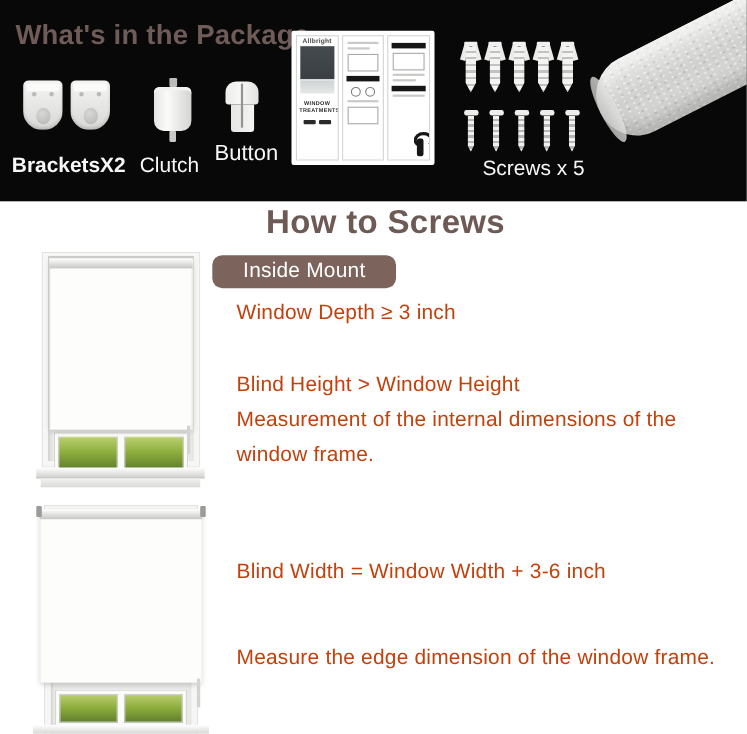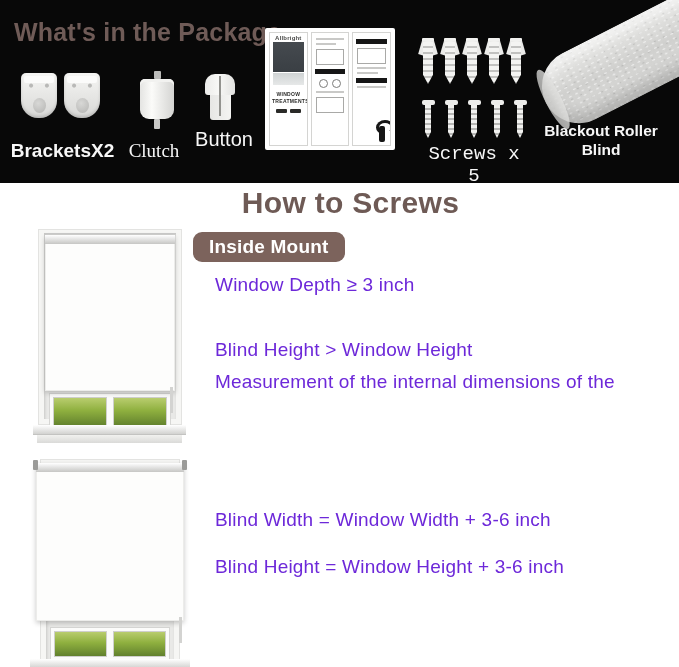--- a/index.html
+++ b/index.html
@@ -4,24 +4,24 @@
 <style>
   * { margin:0; padding:0; box-sizing:border-box; }
   body { background:#fff; font-family:"Liberation Sans", sans-serif; }
   .page { position:relative; width:679px; height:667px; overflow:hidden; background:#ffffff; }
 
   
   .package { position:absolute; left:0; top:0; width:679px; height:183px; background:#080808; overflow:hidden; }
   .pkg-title { position:absolute; left:14px; top:18px; font-size:25px; font-weight:600; letter-spacing:.2px; color:#6f5b57; }
   .pkg-label { position:absolute; color:#f7f7f7; font-weight:500; text-align:center; }
   .lbl-brackets { left:5px;  top:140px; width:115px; font-size:19px;font-weight:bold; }
-  .lbl-clutch   { left:123px; top:140px; width:62px; font-size:19px;font-family:Liberation Serif, serif; }
+  .lbl-clutch   { left:123px; top:140px; width:62px; font-size:19px; }
   .lbl-button   { left:190px; top:128px; width:68px; font-size:20px; }
   .lbl-instruction { left:260px; top:148px; width:140px; font-size:14px; line-height:1.15; font-weight:500; }
-  .lbl-screws   { left:418px; top:143px; width:112px; font-size:19px;font-family:Liberation Mono, monospace; }
+  .lbl-screws   { left:429px; top:143px; width:112px; font-size:19px; }
   .lbl-blind    { left:543px; top:122px; width:116px; font-size:15.5px; font-weight:600; line-height:1.2; }
 
   
   .bracket-pair { position:absolute; left:21px; top:73px; display:flex; gap:7px; }
   .bracket { position:relative; width:36px; height:45px;
     background:
       radial-gradient(circle at 28% 28%, #b9b9b7 1.5px, transparent 2.5px),
       radial-gradient(circle at 72% 28%, #b9b9b7 1.5px, transparent 2.5px),
       linear-gradient(180deg,#f5f5f3,#d8d8d6);
     border-radius:5px 5px 17px 17px; box-shadow: inset 0 -2px 3px rgba(0,0,0,.15); }
@@ -85,25 +85,25 @@
       radial-gradient(rgba(0,0,0,.10) 1px, transparent 1.6px),
       linear-gradient(180deg,#ebebe9,#d0d0ce 50%,#dededc);
     background-size:7px 5px, 10px 7px, 100% 100%;
     box-shadow: inset 0 -10px 16px rgba(0,0,0,.22), inset 0 8px 12px rgba(255,255,255,.55); }
   .roll::before { content:""; position:absolute; left:0; top:4px; bottom:4px; width:16px;
     border-radius:50%; background:linear-gradient(90deg,#c4c4c2,#e4e4e2); opacity:.8; }
 
   
   .measure-title { position:absolute; left:0; top:186px; width:100%; text-align:center; padding-left:22px;
     font-size:30px; font-weight:600; letter-spacing:.3px; color:#6e5a55; }
-  .badge { position:absolute; background:#7c635c; color:#ffffff; font-size:19px; font-weight:700;
-    padding:4px 16px; border-radius:9px; letter-spacing:.2px; }
+  .badge { position:absolute; background:#7c635c; color:#ffffff; font-size:19px; font-weight:400;
+    padding:4px 28px; border-radius:9px; letter-spacing:.2px; }
   .badge-inside  { left:193px; top:232px; }
   .badge-outside { left:193px; top:462px; }
-  .mline { position:absolute; left:215px; font-size:19px; font-weight:500; color:#6d28d9; letter-spacing:.2px; white-space:nowrap; }
+  .mline { position:absolute; left:215px; font-size:19px; font-weight:500; color:#c2410c; letter-spacing:.2px; white-space:nowrap; }
   .l1 { top:274px; } .l2 { top:306px; } .l3 { top:339px; } .l4 { top:371px; } .l5 { top:403px; }
   .l6 { top:509px; } .l7 { top:556px; } .l8 { top:588px; }
 
   
   .win { position:absolute; background:#fff; }
   .win1 { left:33px; top:227px; width:153px; height:216px; }
   .win2 { left:30px; top:455px; width:160px; height:215px; }
   .casing { position:absolute; background:#f6f6f4; box-shadow: inset 0 0 0 1px #e3e3e1; }
   .win1 .casing { left:5px; right:4px; top:2px; bottom:18px; }
   .win2 .casing { left:10px; right:10px; top:4px; bottom:0; }
@@ -229,21 +229,20 @@
           <i class="shaft" style="display:block"></i>
         </span>
       <span class="screw">
           <i class="head" style="display:block"></i>
           <i class="shaft" style="display:block"></i>
         </span>
     </div>
     <div class="pkg-label lbl-screws">Screws x 5</div>
 
     <div class="roll"></div>
-    <div class="pkg-label lbl-blind">Blackout Roller Blind</div>
   </div>
 
   <div class="measure-title">How to Screws</div>
 
   <div class="win win1">
     <div class="casing"></div>
     <div class="recess"></div>
     <div class="panes">
       <div class="pane"></div>
       <div class="pane"></div>
@@ -253,33 +252,34 @@
       <div class="wand"></div>
     </div>
     <div class="sill"></div>
     <div class="step"></div>
   </div>
 
   <div class="badge badge-inside">Inside Mount</div>
   <div class="mline l1">Window Depth ≥ 3 inch</div>
   <div class="mline l4">Measurement of the internal dimensions of the</div>
   <div class="mline l3">Blind Height &gt; Window Height</div>
+  <div class="mline l5">window frame.</div>
 
   <div class="win win2">
     <div class="casing"></div>
     <div class="recess"></div>
     <div class="panes">
       <div class="pane"></div>
       <div class="pane"></div>
     </div>
     <div class="blind">
       <div class="roll-top"></div>
       <div class="endpin left"></div>
       <div class="endpin right"></div>
       <div class="wand"></div>
     </div>
     <div class="sill"></div>
   </div>
 
   <div class="mline l6">Blind Width = Window Width + 3-6 inch</div>
-  <div class="mline l7">Blind Height = Window Height + 3-6 inch</div>
+  <div class="mline l8">Measure the edge dimension of the window frame.</div>
 
 </div>
 
 </body></html>

